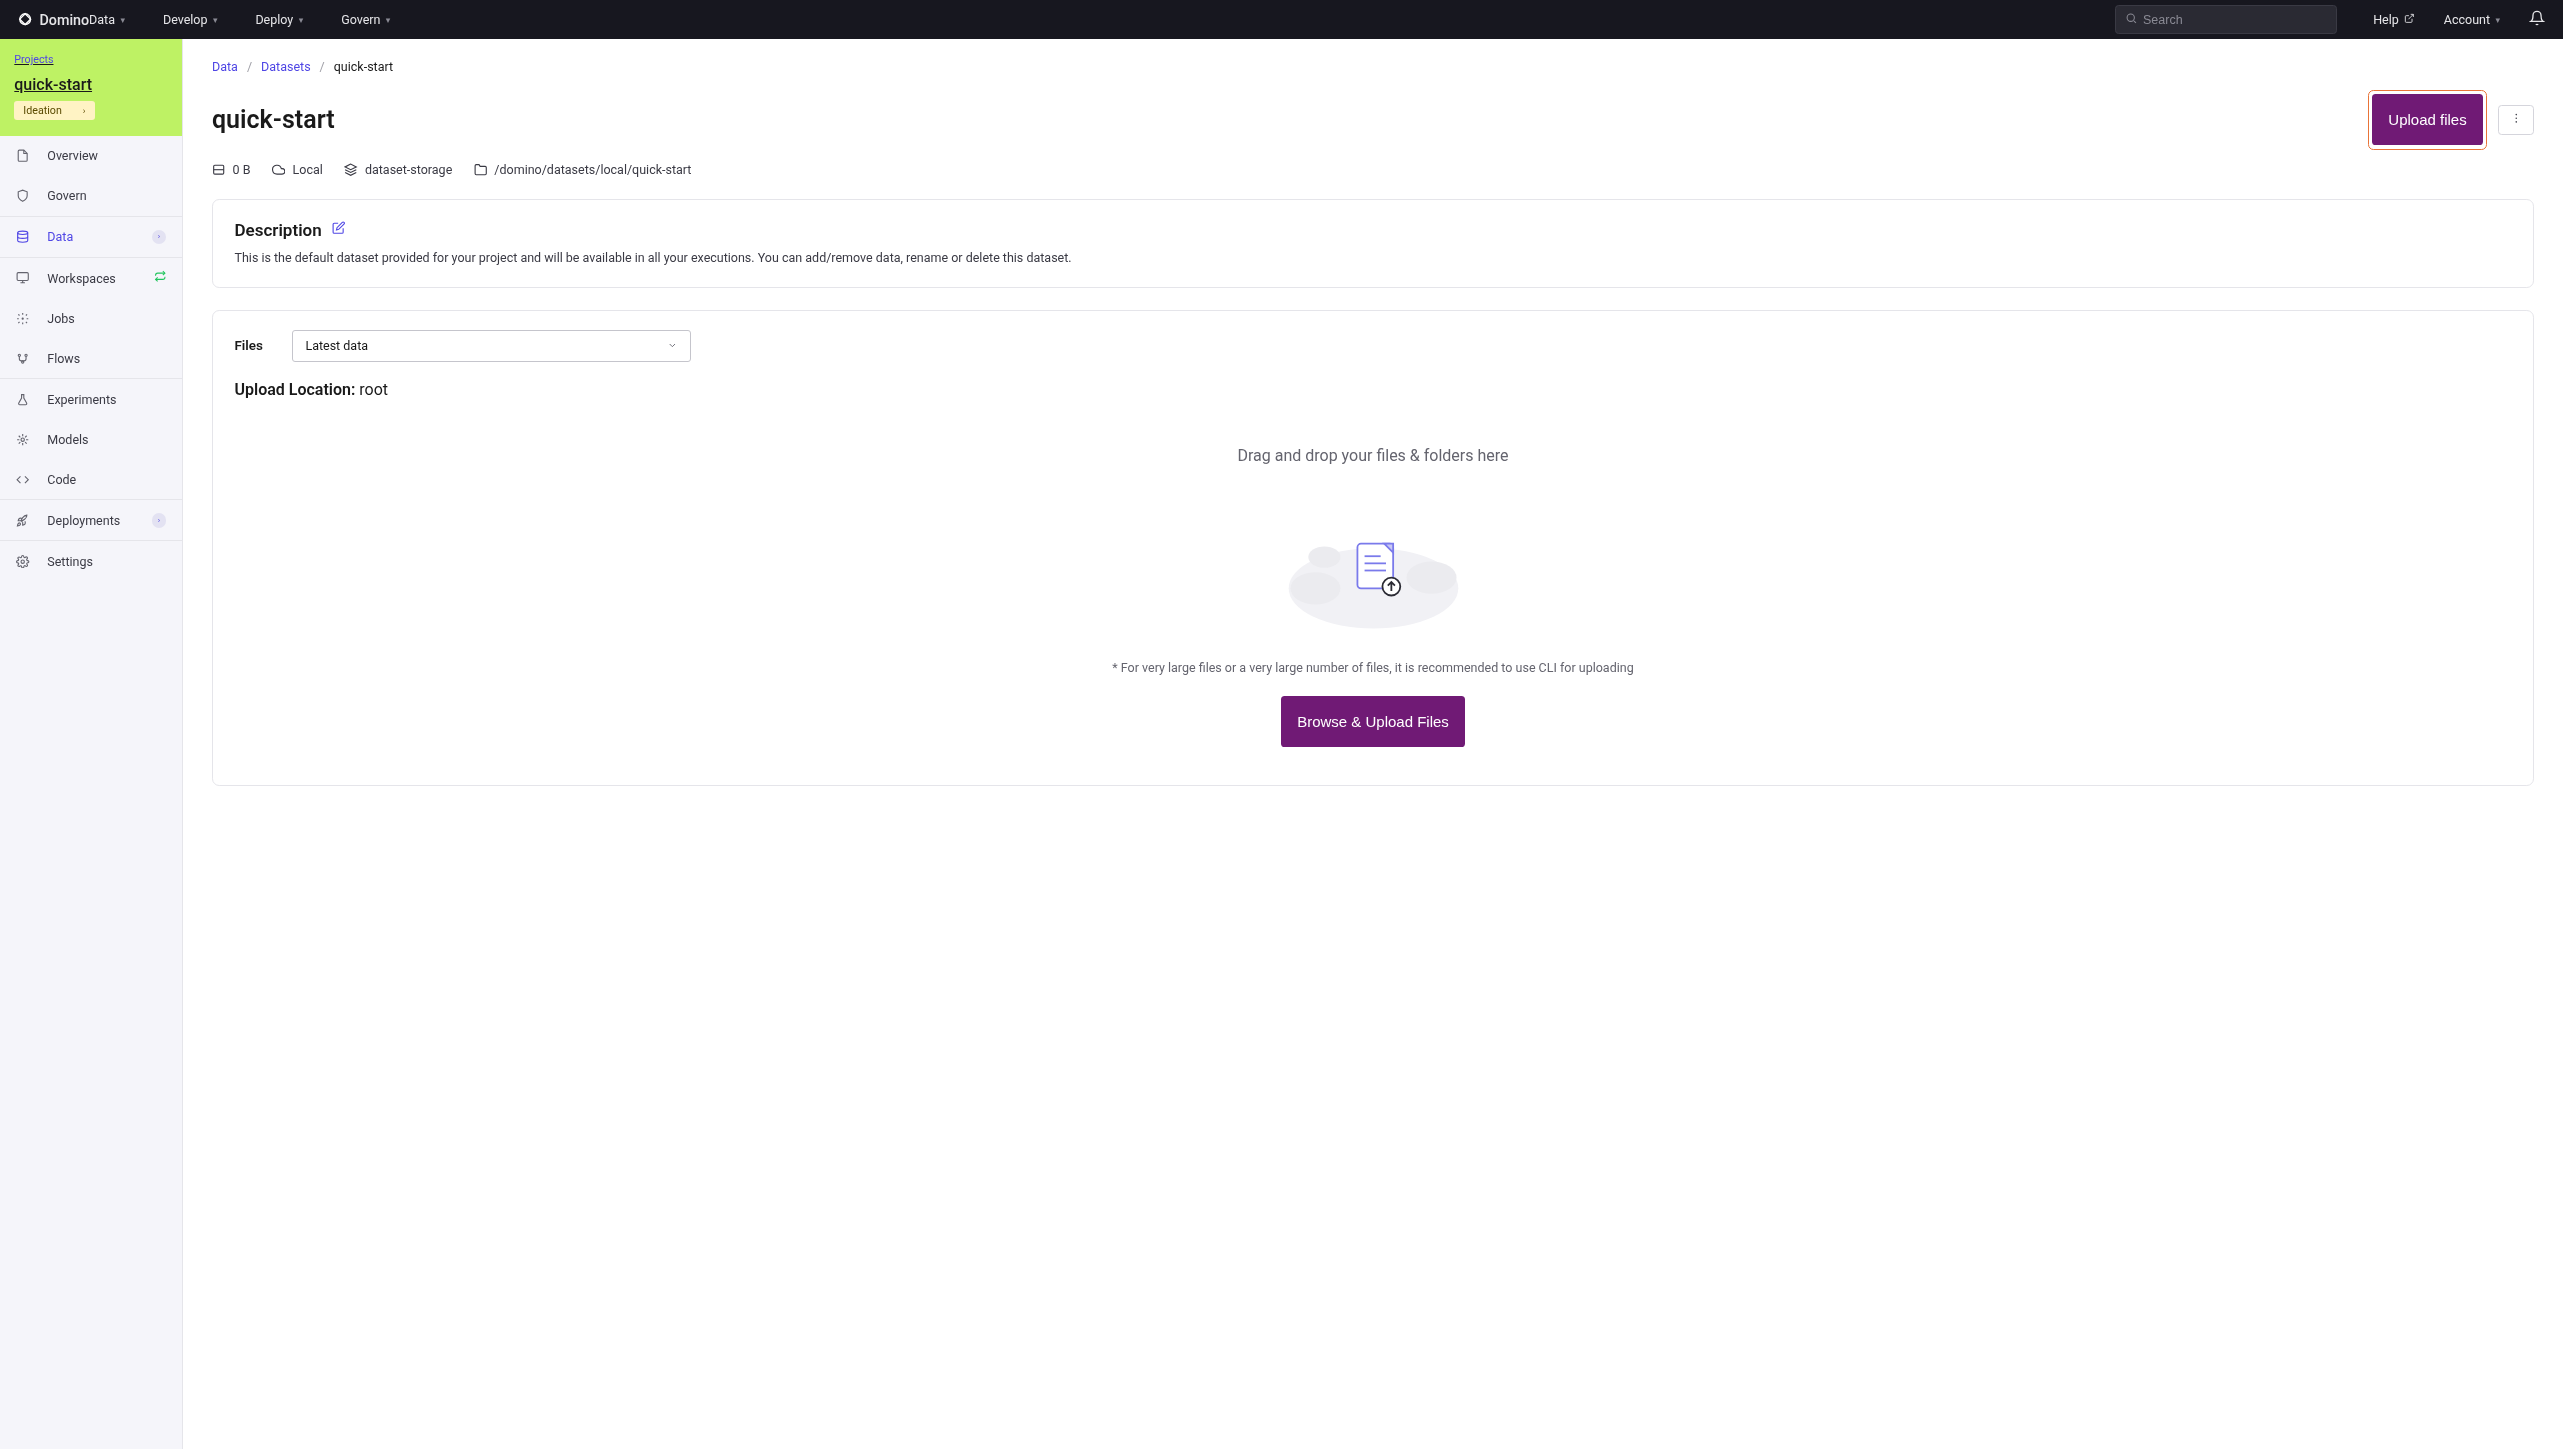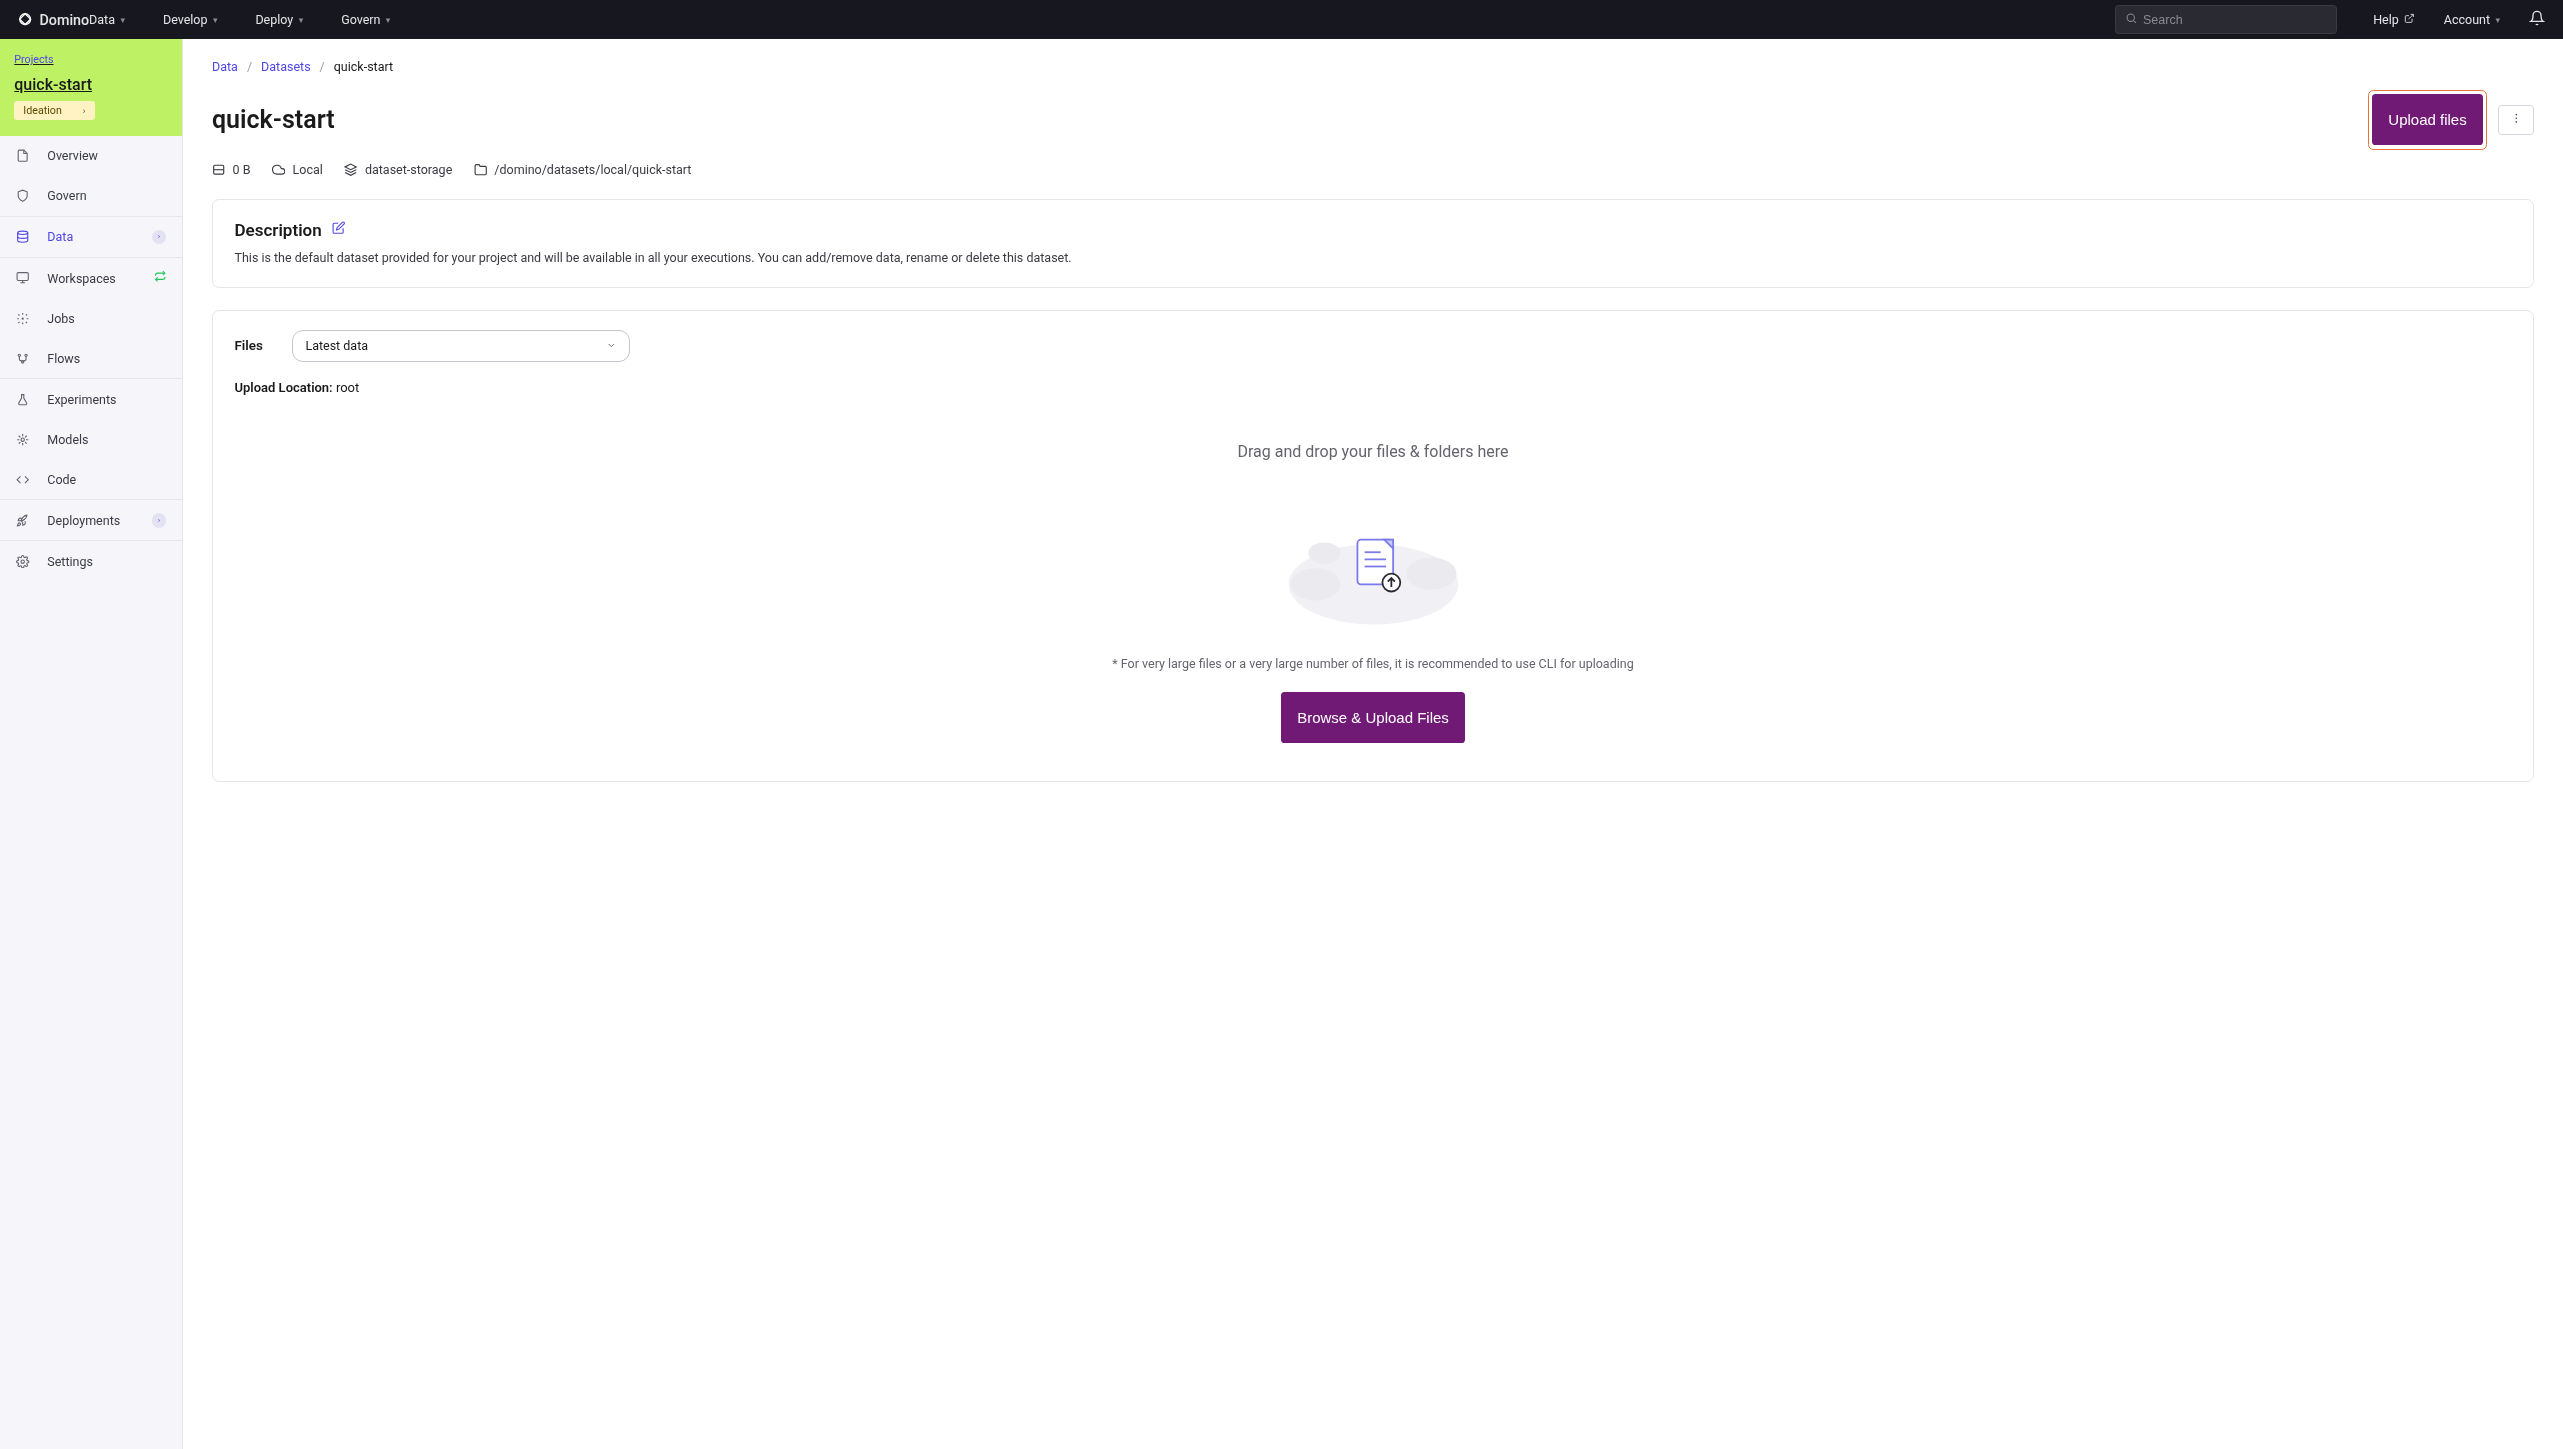--- a/index.html
+++ b/index.html
@@ -311,31 +311,31 @@
     align-items: center;
     gap: 29px;
     margin-bottom: 18px;
   }
   .files-label {
     font-size: 13.4px;
     font-weight: 600;
   }
   .select-control {
     border: 0.9px solid #c5c5cc;
-    border-radius: 11px;
+    border-radius: 3px;
     padding: 7.2px 12.5px;
-    width: 338px;
+    width: 399px;
     display: flex;
     align-items: center;
     justify-content: space-between;
     cursor: pointer;
     font-size: 12.5px;
   }
   .upload-location {
-    font-size: 13px;
+    font-size: 16px;
     margin-bottom: 29px;
   }
   .upload-location-label {
     font-weight: 600;
   }
   
   .dropzone {
     text-align: center;
     padding: 18px 0 18px 0;
   }

